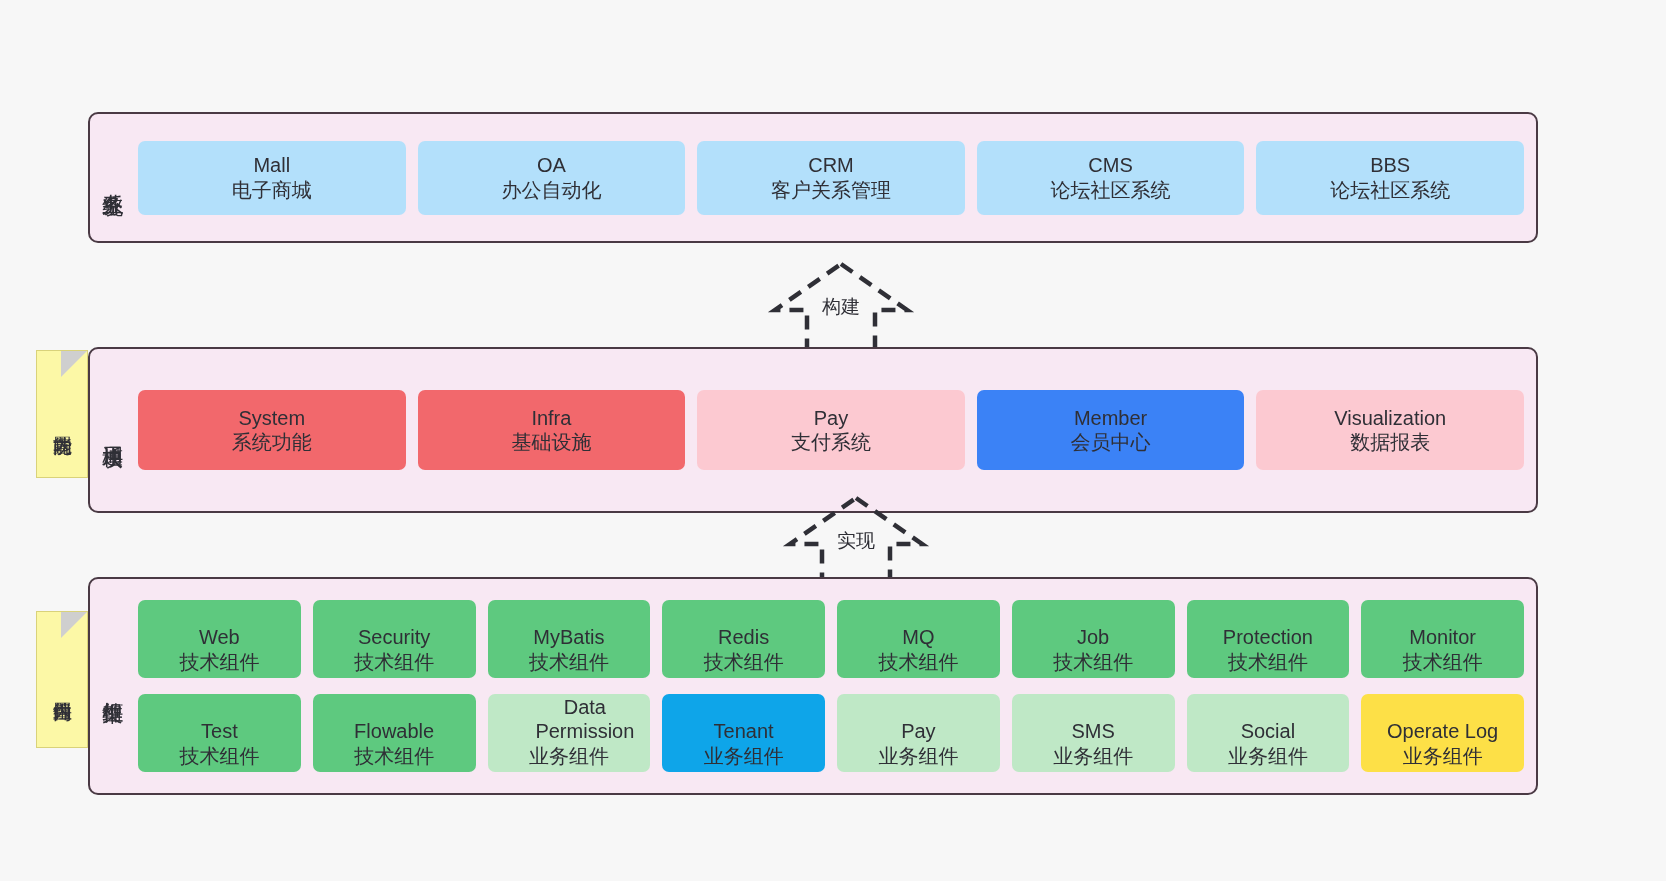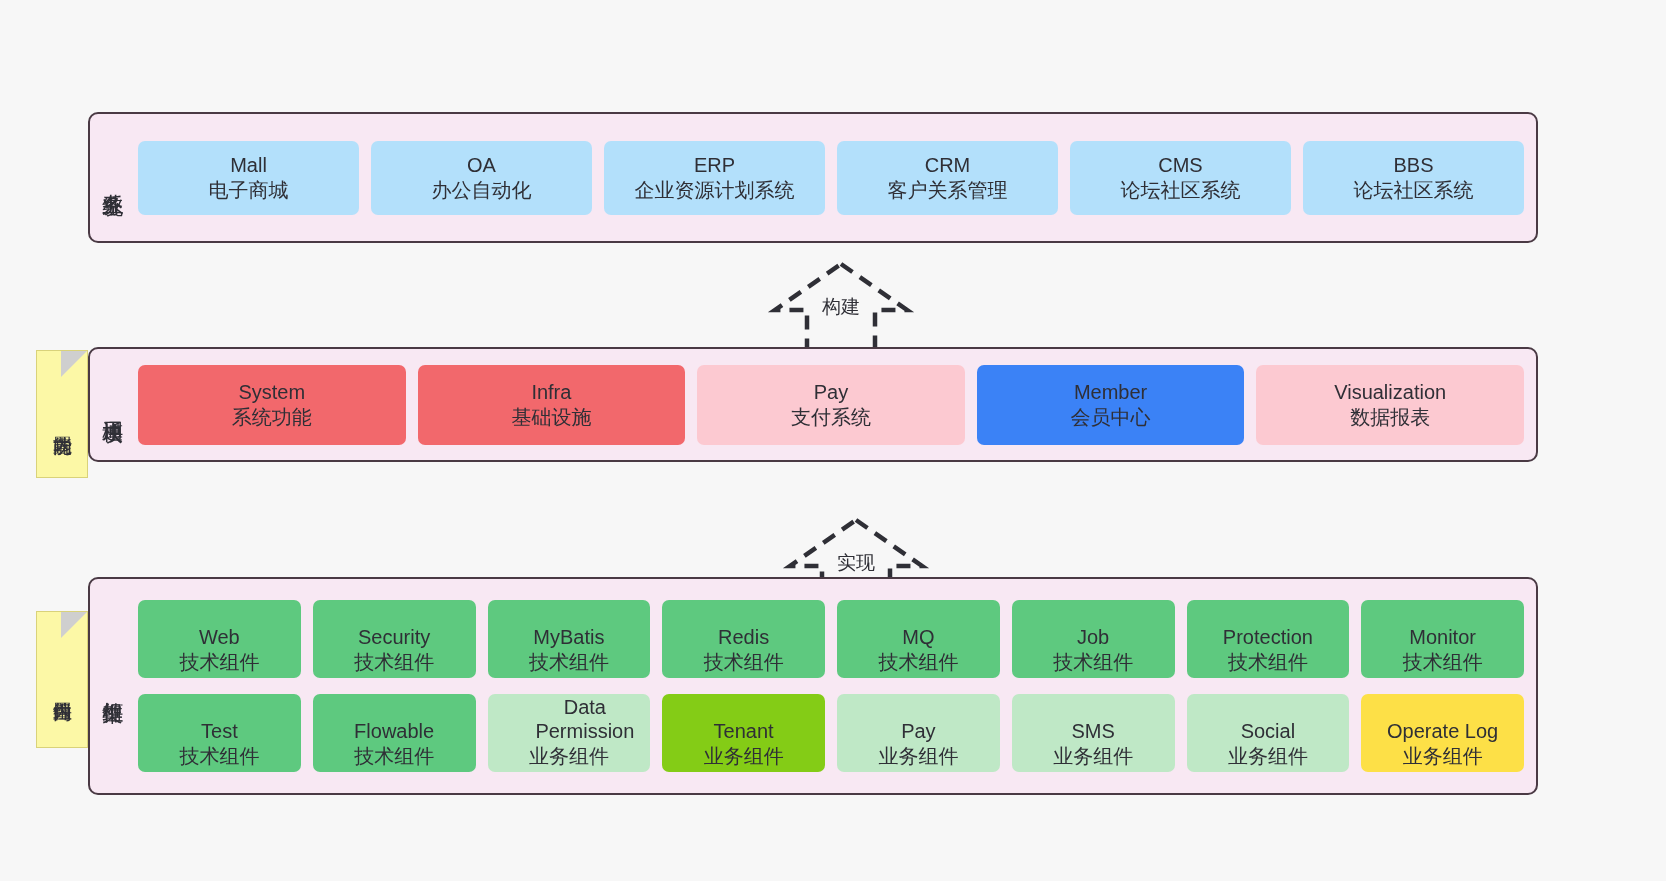--- a/index.html
+++ b/index.html
@@ -83,21 +83,21 @@
     width: 1450px;
     height: 131px;
   }
   #layer-business .node { height: 74px; background: #b3e0fb; }
 
   
   #layer-modules {
     left: 88px;
     top: 347px;
     width: 1450px;
-    height: 115px;
+    height: 166px;
   }
   #layer-modules .node { height: 80px; }
 
   
   #layer-framework {
     left: 88px;
     top: 577px;
     width: 1450px;
     height: 218px;
   }
@@ -145,40 +145,36 @@
     position: absolute;
     left: 0; right: 0;
     top: 36px;
     text-align: center;
     font-size: 19px;
     color: #2f2f36;
     background: transparent;
     pointer-events: none;
   }
   #arrow-build { left: 751px; top: 258px; }
-  #arrow-impl  { left: 766px; top: 514px; }
+  #arrow-impl  { left: 766px; top: 492px; }
 </style>
 </head>
 <body>
 
 <div class="layer" id="layer-business">
   <div class="layer-title">业务系统</div>
   <div class="layer-body">
     <div class="row">
       <div class="node">
         <span class="en">Mall</span>
         <span class="cn">电子商城</span>
       </div>
       <div class="node">
         <span class="en">OA</span>
         <span class="cn">办公自动化</span>
-      </div>
-      <div class="node">
-        <span class="en">ERP</span>
-        <span class="cn">企业资源计划系统</span>
       </div>
       <div class="node">
         <span class="en">CRM</span>
         <span class="cn">客户关系管理</span>
       </div>
       <div class="node">
         <span class="en">CMS</span>
         <span class="cn">论坛社区系统</span>
       </div>
       <div class="node">
@@ -280,21 +276,21 @@
         <span class="cn">技术组件</span>
       </div>
       <div class="node" style="background:#5ec97f">
         <span class="en">Flowable</span>
         <span class="cn">技术组件</span>
       </div>
       <div class="node wrap" style="background:#bfe8c6">
         <span class="en">Data Permission</span>
         <span class="cn">业务组件</span>
       </div>
-      <div class="node" style="background:#84cc16">
+      <div class="node" style="background:#0ea5e9">
         <span class="en">Tenant</span>
         <span class="cn">业务组件</span>
       </div>
       <div class="node" style="background:#bfe8c6">
         <span class="en">Pay</span>
         <span class="cn">业务组件</span>
       </div>
       <div class="node" style="background:#bfe8c6">
         <span class="en">SMS</span>
         <span class="cn">业务组件</span>

